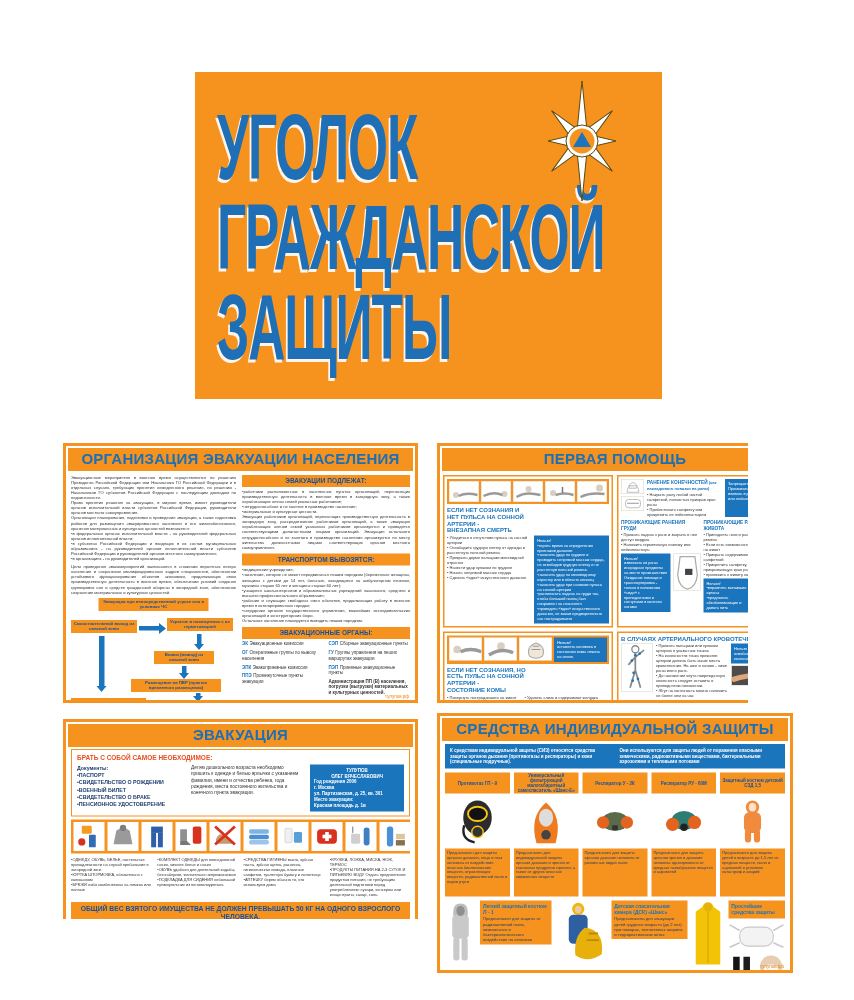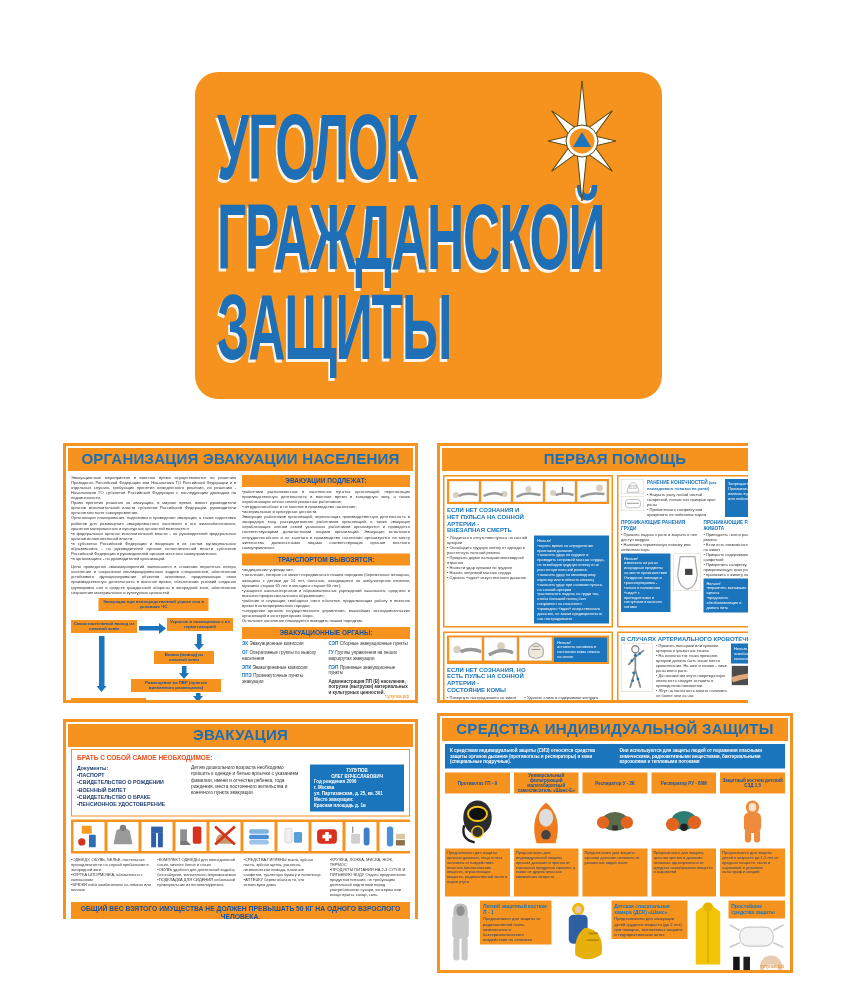--- a/index.html
+++ b/index.html
@@ -1,21 +1,21 @@
 <!DOCTYPE html>
 <html><head>
 <meta charset="utf-8">
 <style>
   :root{ --or:#F6921E; --orD:#E8820C; --bl:#1B75BC; --db:#17519E; --rd:#E94E1B; }
   *{margin:0;padding:0;box-sizing:border-box;font-family:"Liberation Sans","DejaVu Sans",sans-serif;}
   body{background:#fff;}
   #page{position:relative;width:854px;height:1000px;background:#fff;overflow:hidden;}
 
   
-  #banner{position:absolute;left:195px;top:72px;width:467px;height:327px;background:var(--or);border-radius:23px;}
+  #banner{position:absolute;left:195px;top:72px;width:467px;height:327px;background:var(--or);}
   .bline{position:relative;left:22px;font-weight:bold;font-size:92px;line-height:90px;
          color:#1E6FB5;transform:scaleX(.56);transform-origin:0 0;white-space:nowrap;
          text-shadow:-3px 3px 0 rgba(255,255,255,.9);letter-spacing:-2px;}
   #btitle{position:absolute;top:30px;left:0;}
   #star{position:absolute;left:352px;top:8px;}
 
   
   .poster{position:absolute;overflow:hidden;background:#fff;}
   .pinner{transform:scale(.5);transform-origin:0 0;background:#fff;border:6px solid var(--or);
           position:relative;display:flex;flex-direction:column;overflow:hidden;}

